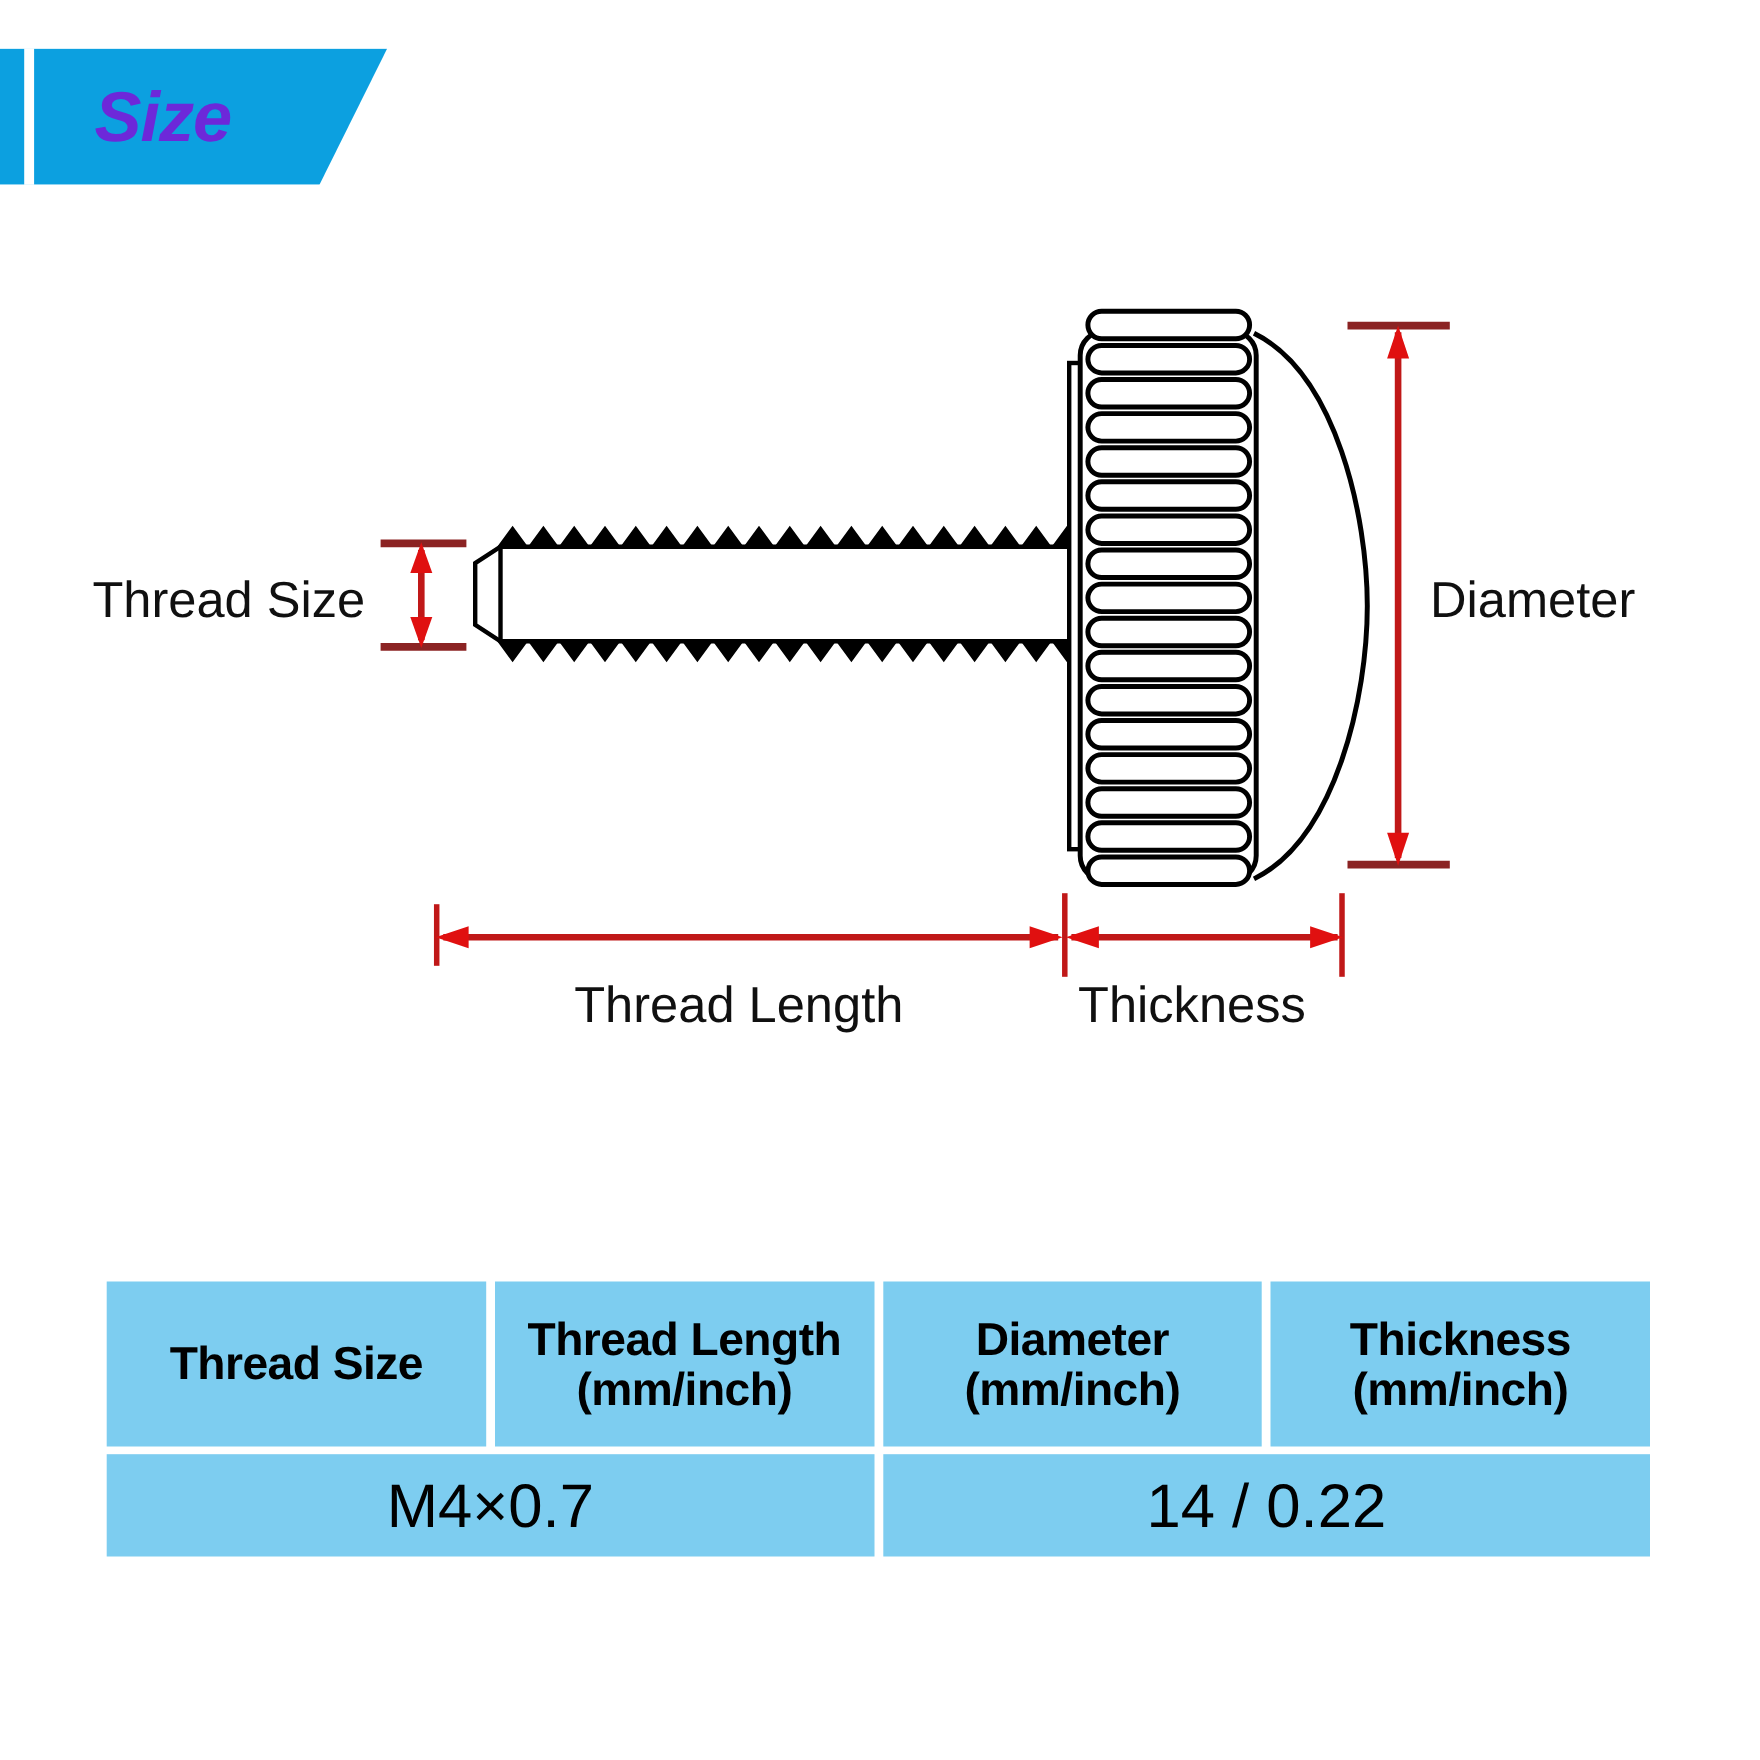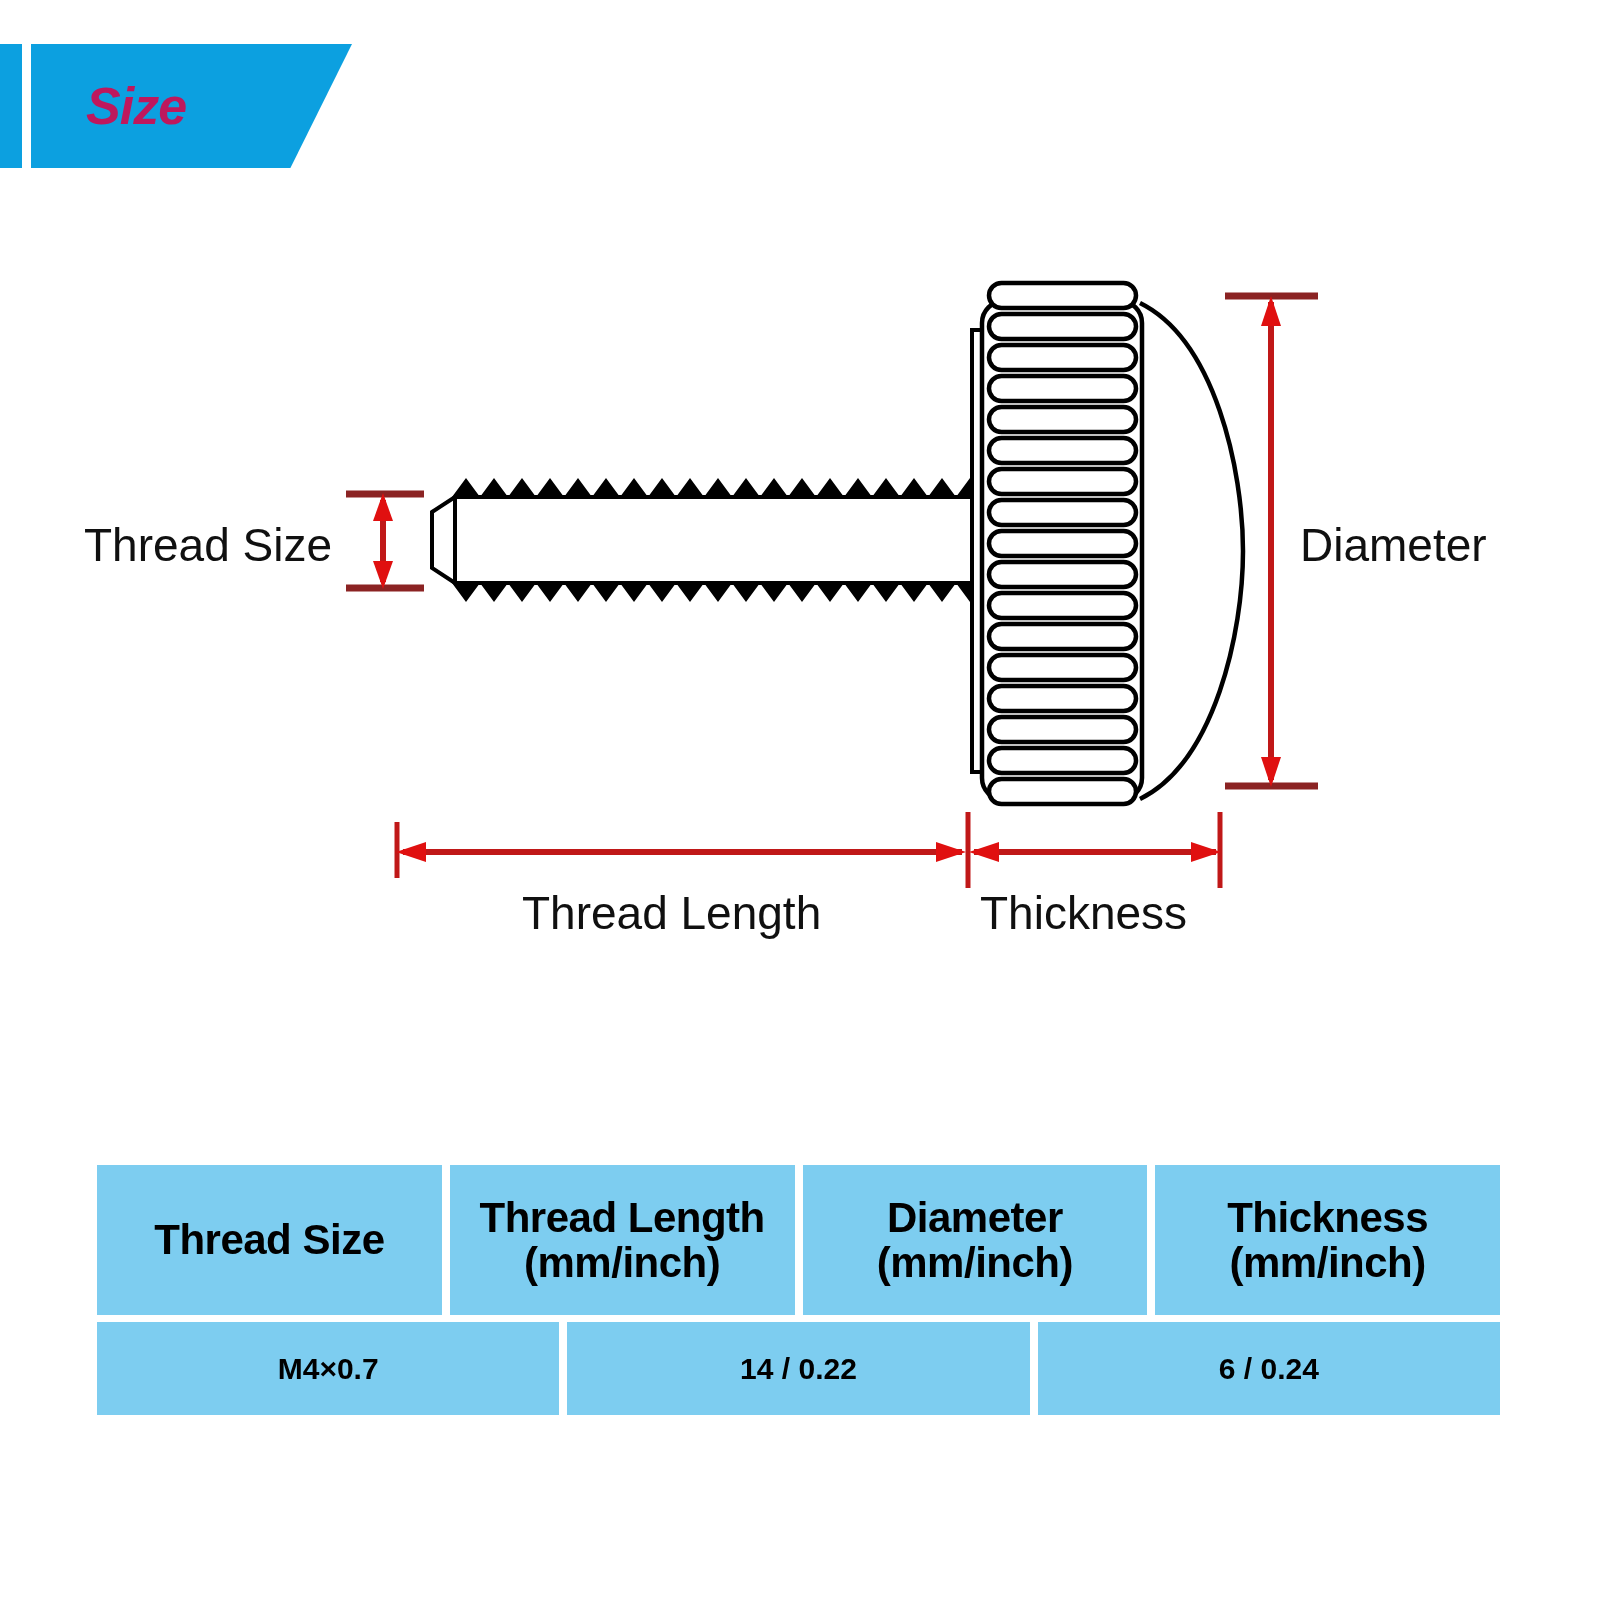--- a/index.html
+++ b/index.html
@@ -37,22 +37,22 @@
     top: 0;
     width: 9px;
     height: 100%;
     background: #ffffff;
   }
   #size-banner .banner-text {
     position: absolute;
     left: 86px;
     top: 50%;
     transform: translateY(-50%);
-    color: #be185d;
-    font-size: 52px;
+    color: #6d28d9;
+    font-size: 64px;
     font-weight: bold;
     font-style: italic;
     letter-spacing: -1px;
     line-height: 1;
     white-space: nowrap;
   }
 
   
   #drawing {
     position: absolute;
@@ -108,22 +108,22 @@
     padding: 0 6px;
   }
   #spec-table .header-row .cell {
     font-weight: bold;
     font-size: 42px;
     line-height: 1.08;
     font-stretch: condensed;
     letter-spacing: -0.5px;
   }
   #spec-table .data-row .cell {
-    font-weight: bold;
-    font-size: 30px;
+    font-weight: normal;
+    font-size: 56px;
     line-height: 1;
     letter-spacing: 0px;
   }
   #spec-table .cell .cell-inner { display: block; }
 </style>
 </head>
 <body>
 
 <div id="size-banner">
   <div class="band"></div>
@@ -243,15 +243,14 @@
     <div class="cell">
       <span class="cell-inner">
         <span>Thickness</span><br>
         <span>(mm/inch)</span>
       </span>
     </div>
   </div>
   <div class="trow data-row">
     <div class="cell">M4×0.7</div>
     <div class="cell">14 / 0.22</div>
-    <div class="cell">6 / 0.24</div>
   </div>
 </div>
 
 </body></html>

